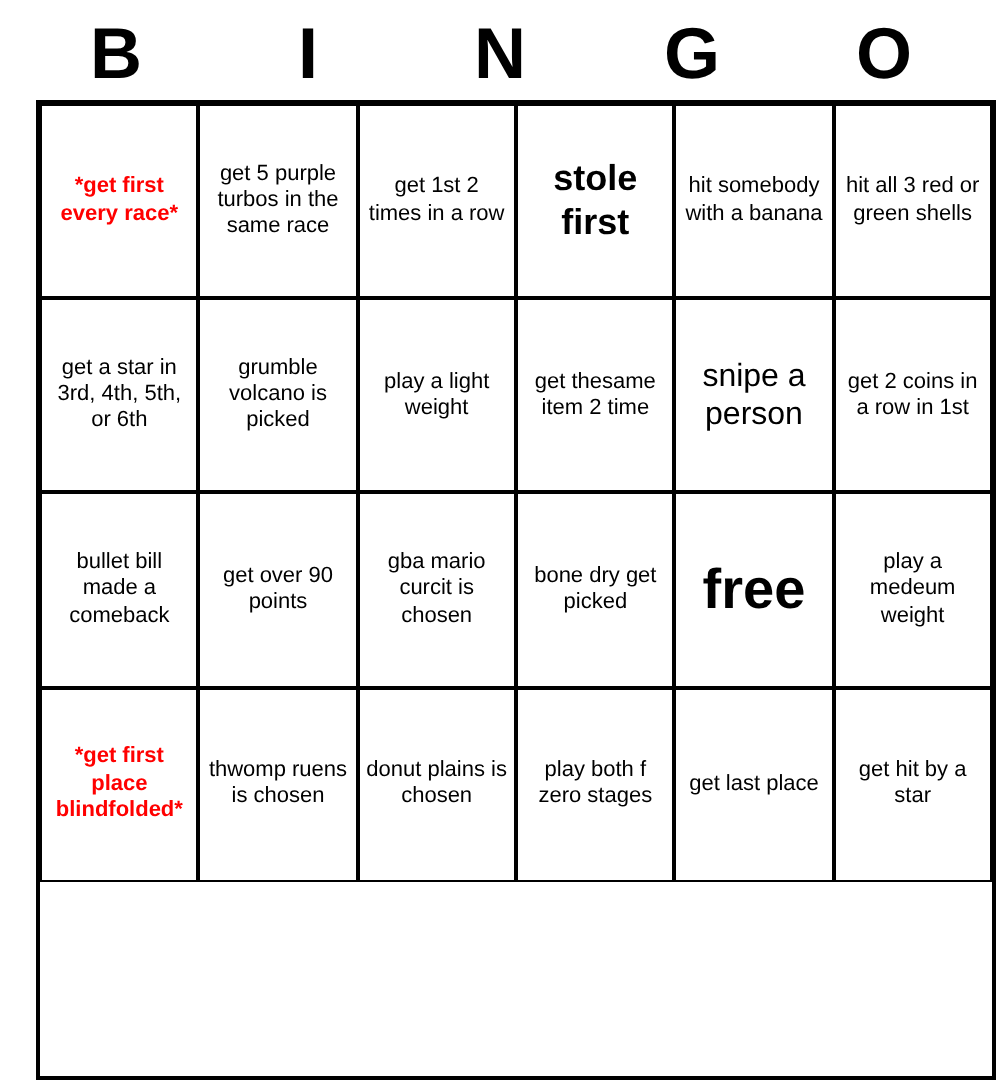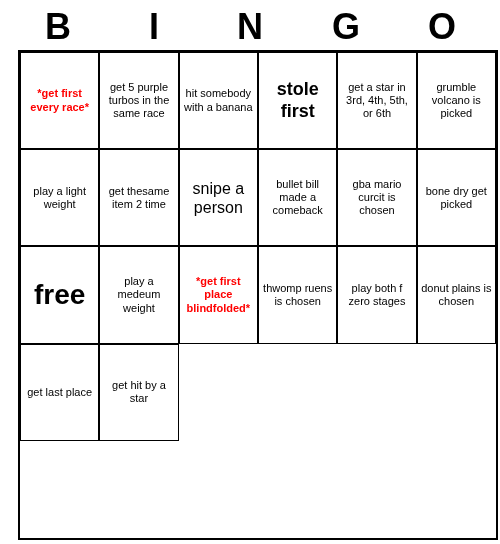--- a/index.html
+++ b/index.html
@@ -70,31 +70,35 @@
   <span class="header-letter">B</span>
   <span class="header-letter">I</span>
   <span class="header-letter">N</span>
   <span class="header-letter">G</span>
   <span class="header-letter">O</span>
 </div>
 
 <div class="grid" id="grid">
     <div class="cell red">*get first every race*</div>
     <div class="cell">get 5 purple turbos in the same race</div>
+    <div class="cell">get 1st 2 times in a row</div>
+    <div class="cell large-text">stole first</div>
     <div class="cell">hit somebody with a banana</div>
-    <div class="cell large-text">stole first</div>
+    <div class="cell">hit all 3 red or green shells</div>
     <div class="cell">get a star in 3rd, 4th, 5th, or 6th</div>
     <div class="cell">grumble volcano is picked</div>
     <div class="cell">play a light weight</div>
     <div class="cell">get thesame item 2 time</div>
     <div class="cell bold">snipe a person</div>
+    <div class="cell">get 2 coins in a row in 1st</div>
     <div class="cell">bullet bill made a comeback</div>
+    <div class="cell">get over 90 points</div>
     <div class="cell">gba mario curcit is chosen</div>
     <div class="cell">bone dry get picked</div>
     <div class="cell free-cell">free</div>
     <div class="cell">play a medeum weight</div>
     <div class="cell red">*get first place blindfolded*</div>
     <div class="cell">thwomp ruens is chosen</div>
+    <div class="cell">donut plains is chosen</div>
     <div class="cell">play both f zero stages</div>
-    <div class="cell">donut plains is chosen</div>
     <div class="cell">get last place</div>
     <div class="cell">get hit by a star</div>
   </div>
 
 </body></html>

